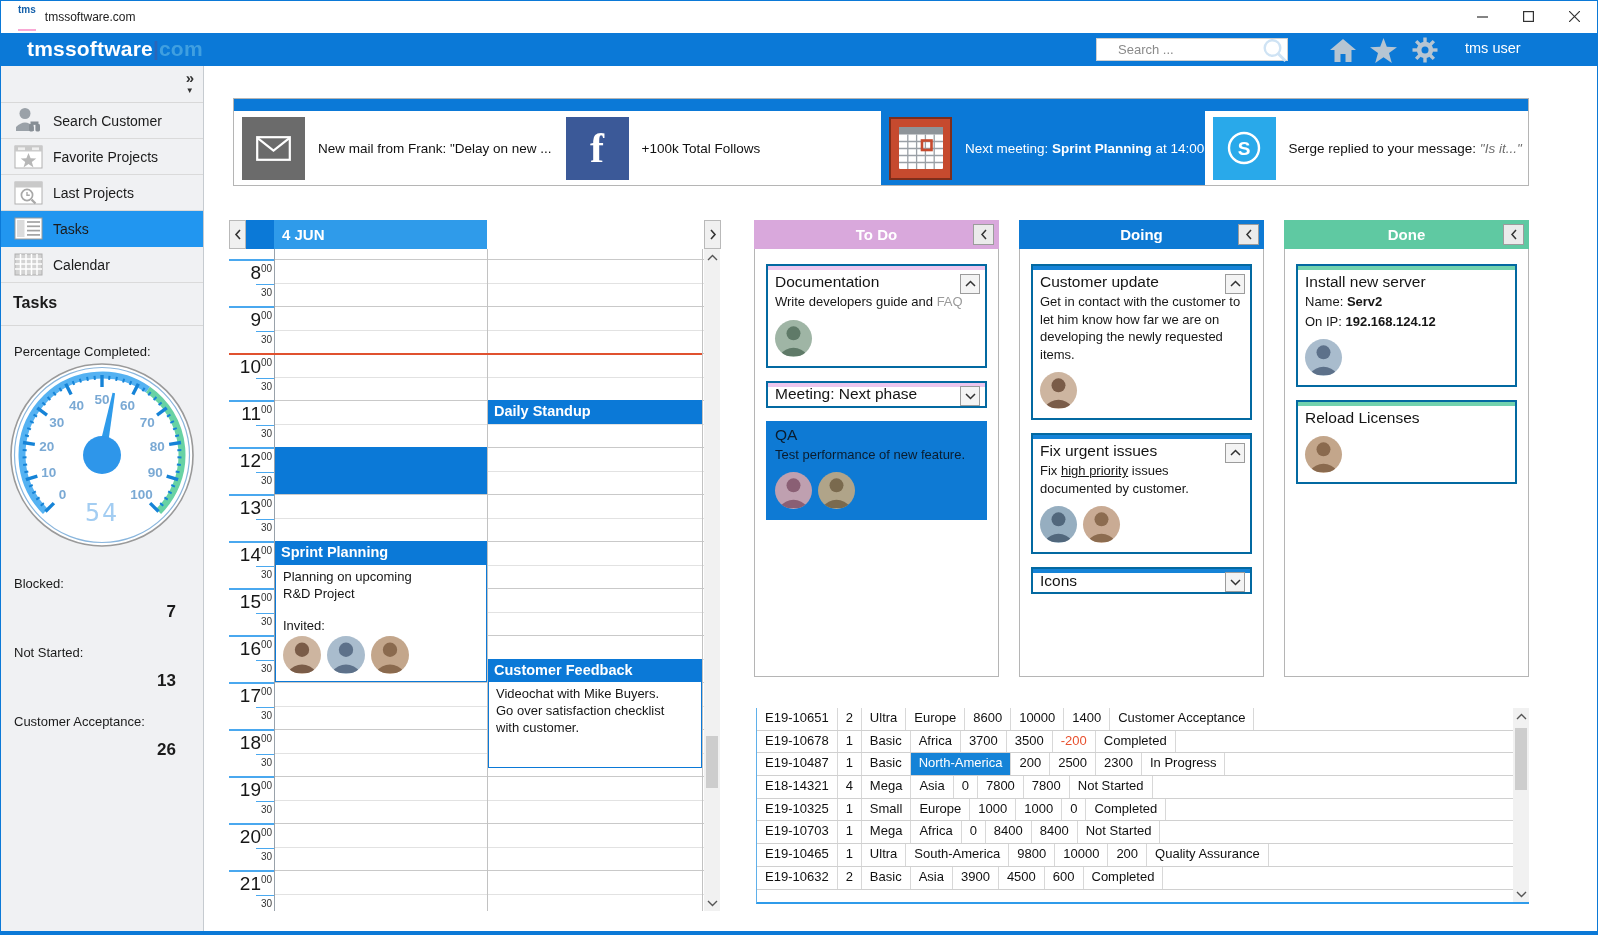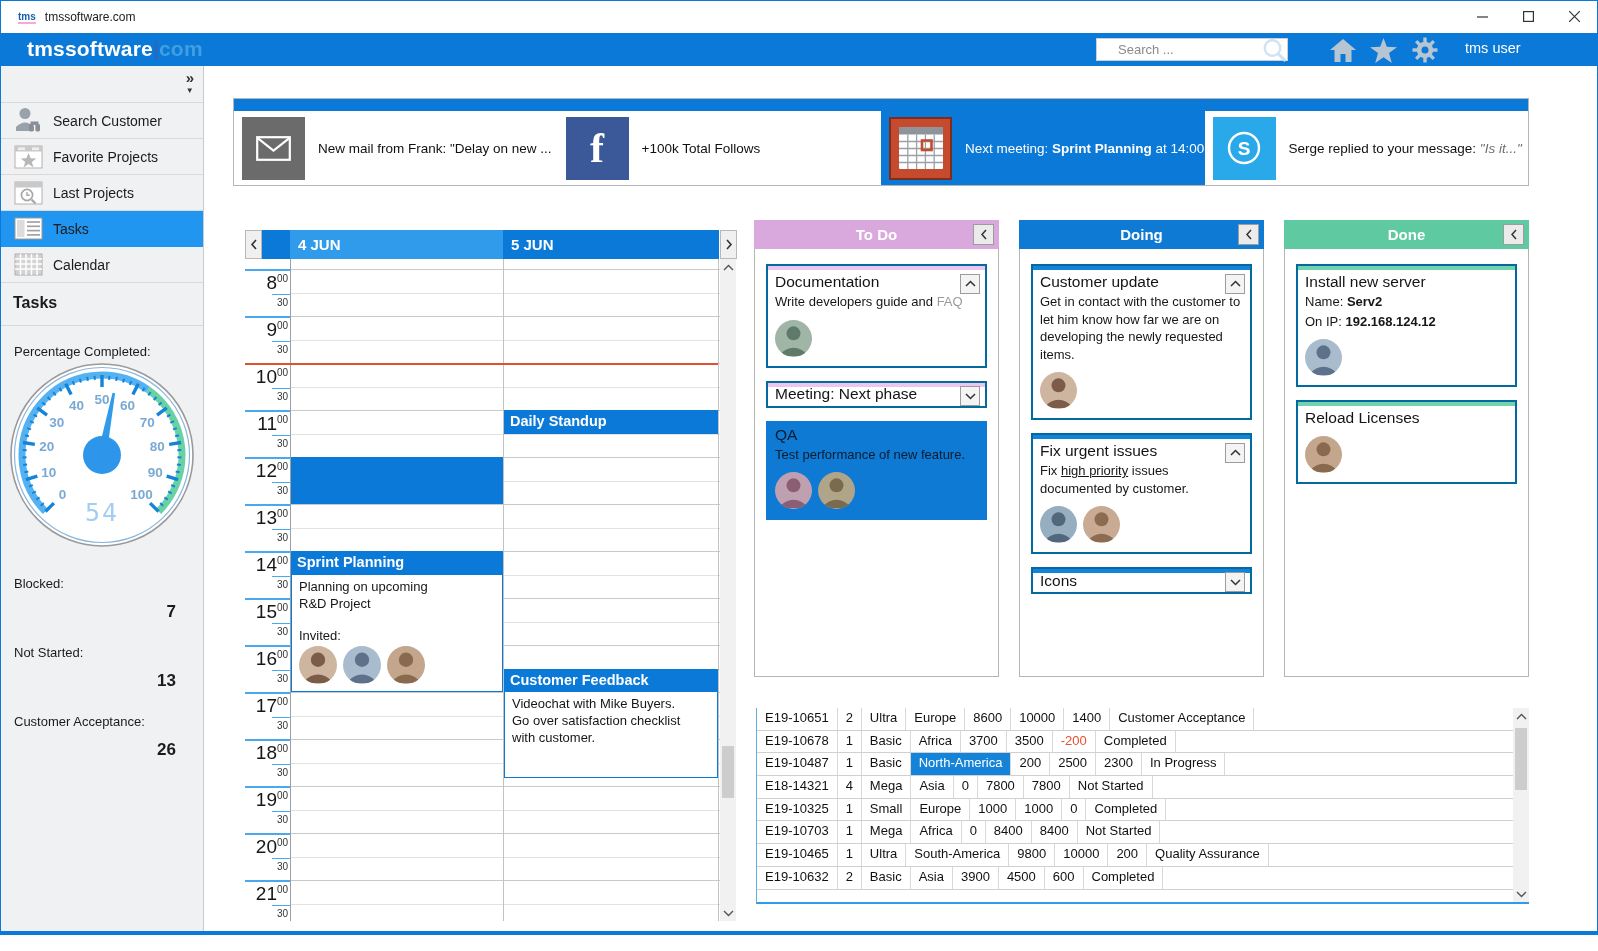--- a/index.html
+++ b/index.html
@@ -9,21 +9,21 @@
     --thead:#1583d7; --grid:#d9d9d9; --panelbrd:#b5b5b5;
     --ink:#1b1b1b; --red:#e8502e; --timeline:#e0512f;
   }
   html,body{margin:0;padding:0;background:#fff;}
   body{font-family:"Liberation Sans",sans-serif;color:var(--ink);}
   .app{position:relative;width:1598px;height:935px;box-sizing:border-box;
        border:1px solid var(--blue);border-bottom:4px solid var(--blue);background:#fff;overflow:hidden;}
 
   
   .titlebar{position:absolute;left:0;top:0;right:0;height:32px;background:#fff;display:flex;align-items:center;}
-  .tms-mini{margin-left:17px;font:bold 10px "Liberation Sans",sans-serif;color:#1460aa;border-bottom:2px solid #f9a8d4;padding-bottom:0px;}
+  .tms-mini{margin-left:17px;font:bold 10px "Liberation Sans",sans-serif;color:#1460aa;border-bottom:2px solid #f9a8d4;padding-bottom:14px;}
   .win-title{margin-left:9px;font-size:12px;color:#222;}
   .wincontrols{position:absolute;right:0;top:0;display:flex;}
   .winbtn{width:46px;height:31px;display:flex;align-items:center;justify-content:center;}
 
   
   .appbar{position:absolute;left:0;top:32px;right:0;height:33px;background:var(--blue);}
   .logo{position:absolute;left:26px;top:4px;font-weight:bold;font-size:21px;letter-spacing:.2px;}
   .logo .main{color:#fff;border-bottom:2px solid #fff;padding-bottom:8px;}
   .logo .sep{color:#2b66b8;}
   .logo .suffix{color:#3f9fe0;}
@@ -58,21 +58,21 @@
               font-size:13.5px;color:#111;position:relative;}
   .notif-item.hl{background:var(--blue);color:#fff;}
   .notif-item.hl::before{content:"";position:absolute;left:0;right:0;top:-12px;height:12px;background:var(--blue);}
   .tile{width:63px;height:63px;flex:none;display:flex;align-items:center;justify-content:center;box-sizing:border-box;}
   .part-bold{font-weight:bold;}
   .part-italic{font-style:italic;color:#6e6e6e;}
   .part-gray{color:#9a9a9a;}
   .part-underline{text-decoration:underline;}
 
   
-  .calpanel{position:absolute;left:244px;top:219px;width:492px;height:691px;margin-top:10px;}
+  .calpanel{position:absolute;left:228px;top:219px;width:492px;height:691px;}
   .cal-nav{position:absolute;top:0;width:17px;height:29px;background:#f0f0f0;border:1px solid #b9b9b9;
            box-sizing:border-box;display:flex;align-items:center;justify-content:center;}
   .cal-guthead{position:absolute;left:17px;top:0;width:28px;height:29px;background:var(--blue);}
   .cal-dayhead{position:absolute;top:0;height:29px;color:#fff;font-weight:bold;font-size:15px;
                display:flex;align-items:center;padding-left:8px;box-sizing:border-box;}
   .cal-grid{position:absolute;left:0;top:29px;width:475px;height:662px;background:#fff;overflow:hidden;}
   .gline{position:absolute;height:0;border-top:1px solid var(--grid);}
   .gvline{position:absolute;width:0;border-left:1px solid #b9b9b9;}
   .hourcell{position:absolute;left:0;width:45px;height:47px;border-top:2px solid #4aa8ef;box-sizing:border-box;}
   .hournum{position:absolute;right:13px;top:1px;font-size:19px;color:#161616;}
@@ -412,23 +412,20 @@
   <div class="calpanel" id="calendar">
       <div class="cal-nav" style="left:0">
         <span><svg width="8" height="11" viewBox="0 0 8 11">
             <path d="M6 1 L2 5.5 L6 10" fill="none" stroke="#333" stroke-width="1.6"></path>
           </svg></span>
       </div>
       <div class="cal-guthead"></div>
       <div class="cal-dayhead" style="left:45px;width:213px;background:#2f9bea">
         <span>4 JUN</span>
       </div>
-      <div class="cal-dayhead" style="left:258px;width:216px;background:#0b79d7">
-        <span>5 JUN</span>
-      </div>
       <div class="cal-nav" style="left:475px">
         <span><svg width="8" height="11" viewBox="0 0 8 11">
             <path d="M2 1 L6 5.5 L2 10" fill="none" stroke="#333" stroke-width="1.6"></path>
           </svg></span>
       </div>
       <div class="cal-grid">
         <div class="gline" style="left:45px;right:0;top:10px;border-color:#c9c9c9"></div>
         <div class="gline" style="left:45px;right:0;top:33.5px;border-color:#e2e2e2"></div>
         <div class="gline" style="left:45px;right:0;top:57px;border-color:#c9c9c9"></div>
         <div class="gline" style="left:45px;right:0;top:80.5px;border-color:#e2e2e2"></div>

